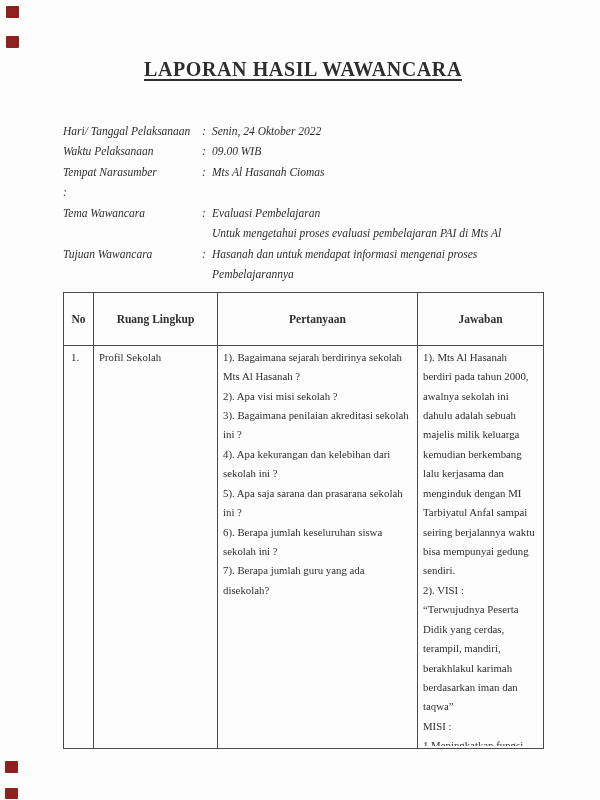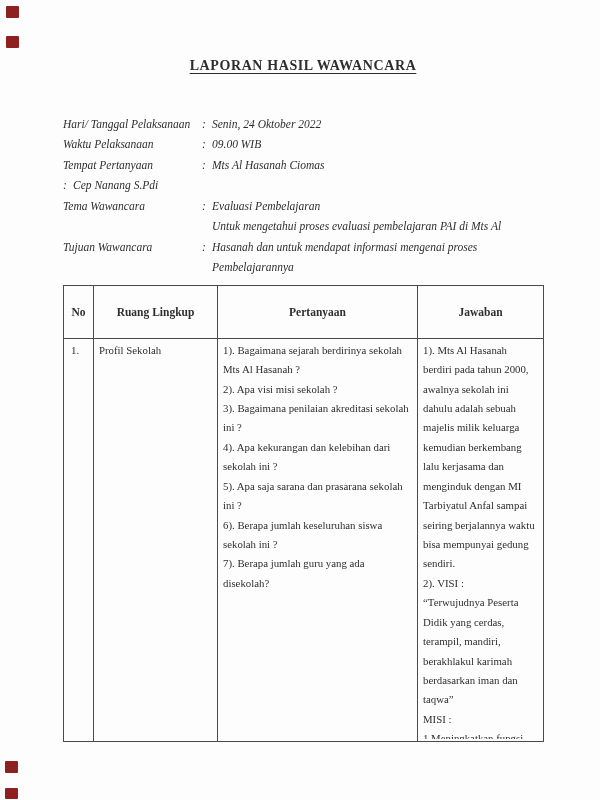--- a/index.html
+++ b/index.html
@@ -25,21 +25,21 @@
     border-radius: 1px;
   }
   .m1 { left: 6px; top: 6px;  width: 13px; height: 12px; }
   .m2 { left: 6px; top: 36px; width: 13px; height: 12px; }
   .m3 { left: 5px; top: 761px; width: 13px; height: 12px; }
   .m4 { left: 5px; top: 788px; width: 13px; height: 11px; }
 
   .title {
     margin: 0;
     text-align: center;
-    font-size: 14px;
+    font-size: 20px;
     font-weight: bold;
     letter-spacing: 0.6px;
     text-decoration: underline;
     text-underline-offset: 3px;
   }
 
   .meta {
     margin-top: 40px;
     font-size: 11.5px;
     line-height: 1.78;
@@ -104,28 +104,27 @@
         <span class="meta-value">Senin, 24 Oktober 2022</span>
       </div>
 
       <div class="meta-row">
         <span class="meta-label">Waktu Pelaksanaan</span>
         <span class="meta-sep">:</span>
         <span class="meta-value">09.00 WIB</span>
       </div>
 
       <div class="meta-row">
-        <span class="meta-label">Tempat Pertanyaan</span>
+        <span class="meta-label">Tempat Narasumber</span>
         <span class="meta-sep">:</span>
         <span class="meta-value">Mts Al Hasanah Ciomas</span>
       </div>
 
       <div class="meta-row">
         <span class="meta-sep">:</span>
-        <span class="meta-value">Cep Nanang S.Pdi</span>
       </div>
 
       <div class="meta-row">
         <span class="meta-label">Tema Wawancara</span>
         <span class="meta-sep">:</span>
         <span class="meta-value">Evaluasi Pembelajaran</span>
       </div>
 
       <div class="meta-row">
         <span class="meta-label">Tujuan Wawancara</span>

